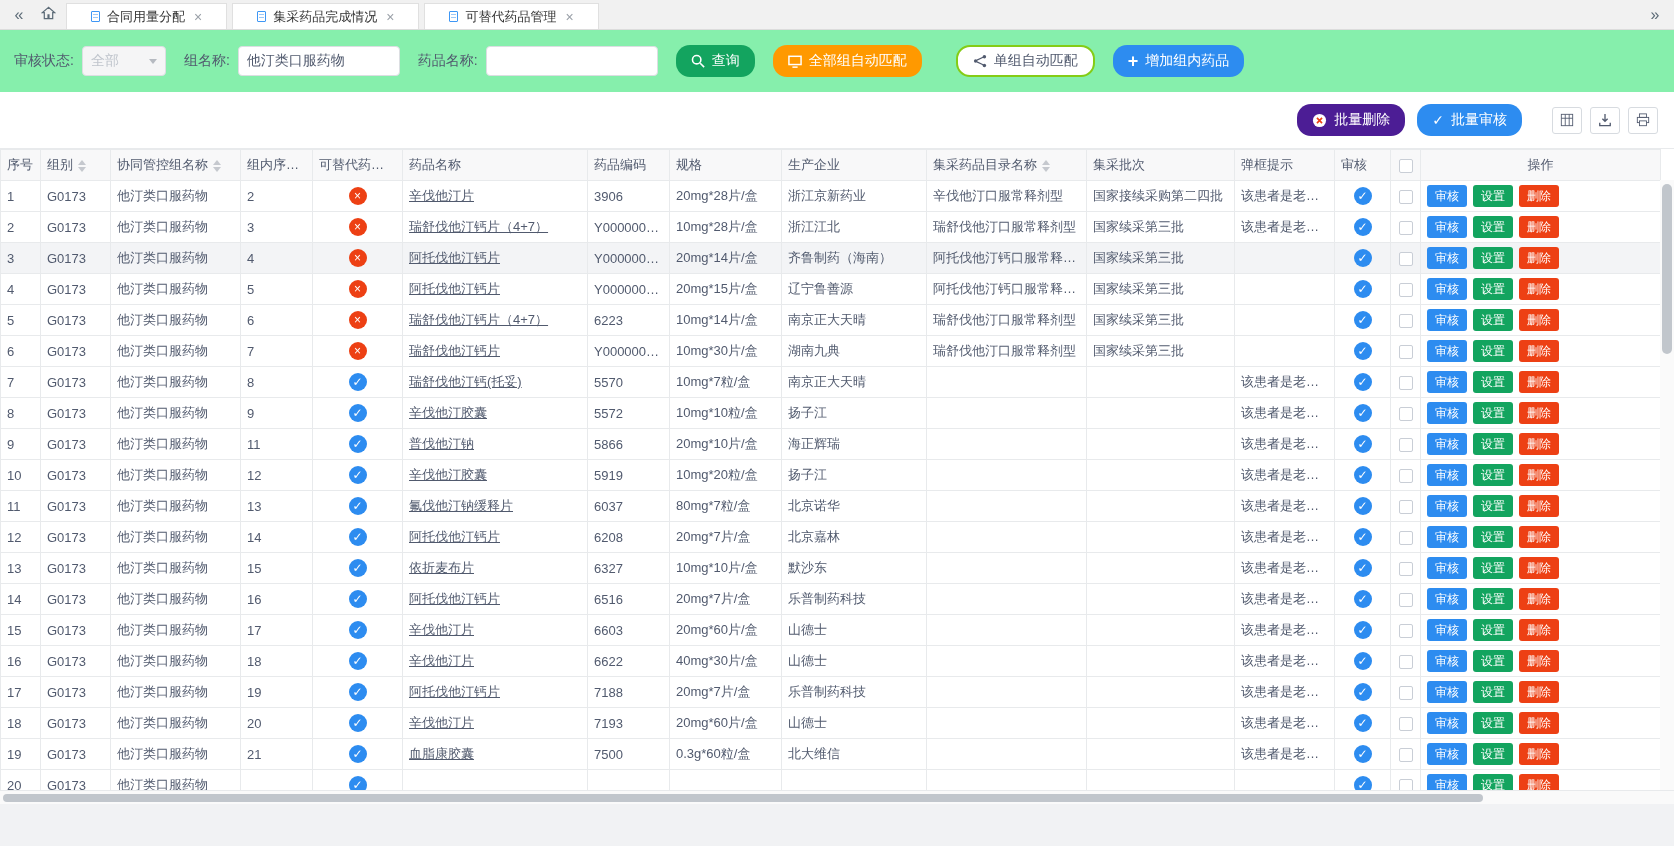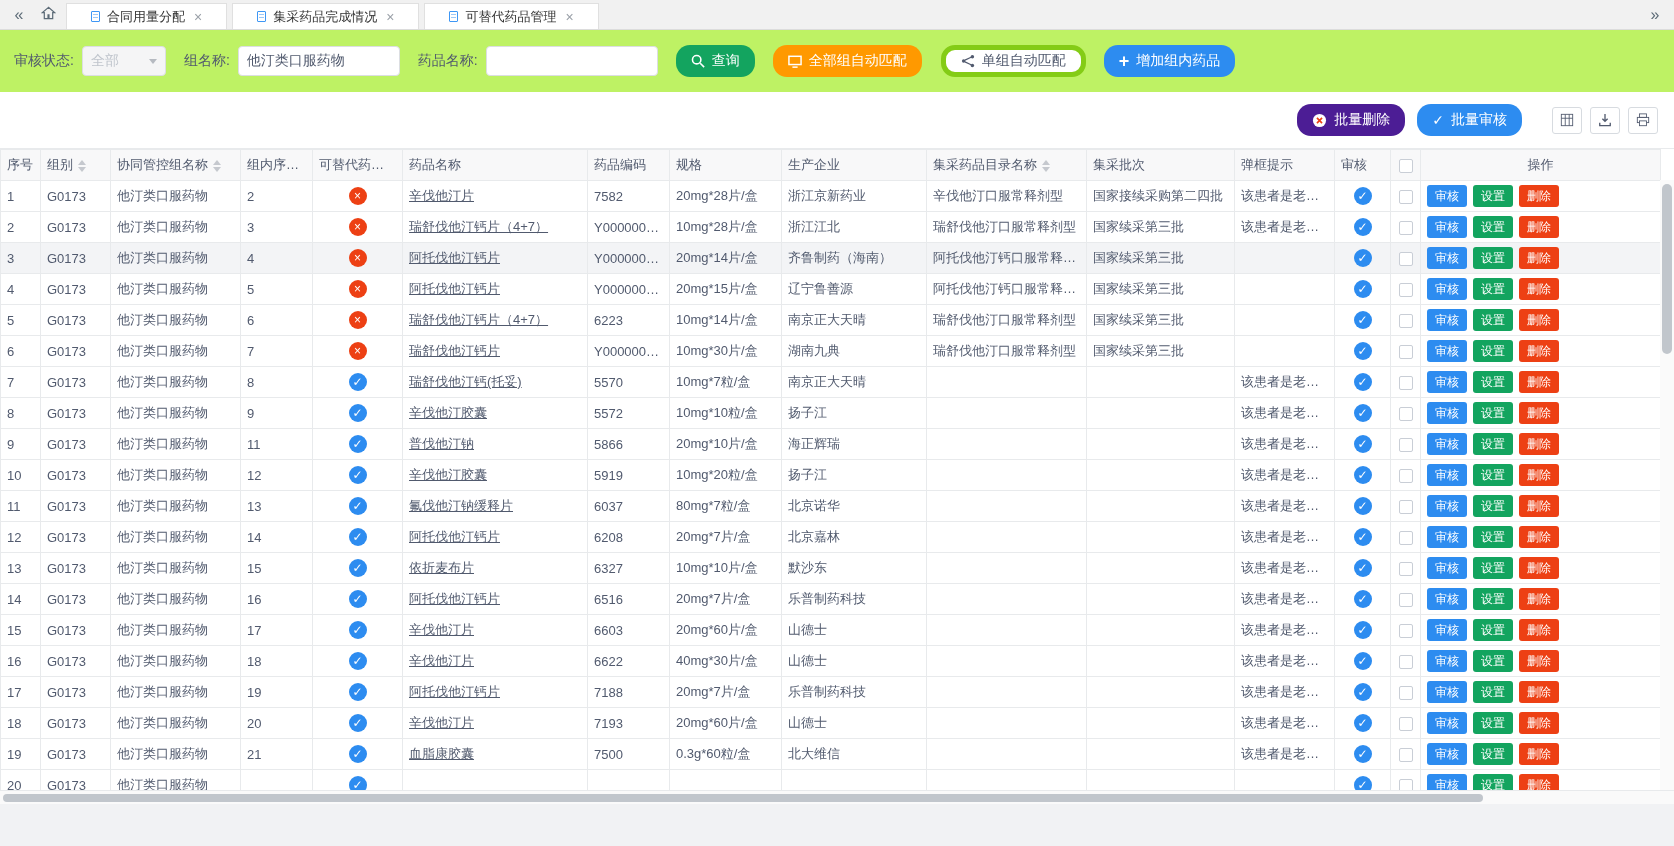--- a/index.html
+++ b/index.html
@@ -11,32 +11,32 @@
 .tabbar{height:30px;flex:0 0 30px;background:#f1f1f1;border-bottom:1px solid #dcdcdc;display:flex;align-items:stretch;padding:0 8px;gap:6px}
 .nav-btn{align-self:center;width:22px;text-align:center;font-size:16px;color:#5c6b77;cursor:pointer;user-select:none}
 .home-btn{align-self:center;width:24px;height:18px;text-align:center;cursor:pointer;line-height:1}
 .tabs{display:flex;align-items:stretch;gap:5px;flex:1;overflow:hidden}
 .tab{display:flex;align-items:center;gap:7px;background:#fff;border:1px solid #e0e0e0;border-bottom:none;padding:0 24px;font-size:13px;color:#333;cursor:pointer;margin-top:3px;white-space:nowrap}
 .doc-icon{width:9px;height:11px;border:1px solid #3e97f5;border-radius:1px;position:relative;flex:0 0 auto}
 .doc-icon:before{content:"";position:absolute;left:1px;top:2px;right:1px;height:1px;background:#9cc8f7;box-shadow:0 3px 0 #9cc8f7}
 .tab-close{color:#9aa0a8;font-size:14px;line-height:1;margin-left:2px}
 
 
-.filterbar{height:62px;flex:0 0 62px;display:flex;align-items:center;padding:0 14px;background:#bef264}
+.filterbar{height:62px;flex:0 0 62px;display:flex;align-items:center;padding:0 14px;background:#86efac}
 .flabel{margin-right:8px;color:#515a6e;white-space:nowrap}
 .select{width:84px;height:30px;border:1px solid #dcdee2;border-radius:4px;background:#f5f5f6;color:#bfc4cc;display:inline-flex;align-items:center;justify-content:space-between;padding:0 8px;margin-right:18px;cursor:not-allowed}
 .caret{width:0;height:0;border-left:4px solid transparent;border-right:4px solid transparent;border-top:5px solid #b6bac1}
 .tinput{height:30px;border:1px solid #dcdee2;border-radius:4px;padding:0 8px;font-size:14px;color:#515a6e;outline:none;margin-right:18px;background:#fff}
 #group-input{width:162px}
 #drug-input{width:172px}
 .btn{height:32px;border:none;border-radius:14px;color:#fff;font-size:14px;padding:0 15px;display:inline-flex;align-items:center;gap:7px;cursor:pointer;white-space:nowrap}
 .btn svg{flex:0 0 auto;display:block}
 .btn-green{background:#13a45f}
 .btn-orange{background:#ff9900;margin-left:18px}
-.btn-plain{background:#fff;border:5px solid #84cc16;color:#515a6e;margin-left:19px}
+.btn-plain{background:#fff;border:2px solid #84cc16;color:#515a6e;margin-left:34px}
 .btn-blue{background:#2d8cf0;margin-left:18px}
 .btn-red{background:#4c1d95}
 .plus{font-size:18px;font-weight:bold;line-height:1}
 .chk-glyph{font-size:14px;line-height:1}
 
 
 .toolbar{height:56px;flex:0 0 56px;display:flex;align-items:center;justify-content:flex-end;gap:12px;padding:0 16px;background:#fff}
 .toolbar .btn{margin-left:0}
 .icon-group{display:flex;gap:8px;margin-left:18px}
 .icon-btn{width:30px;height:27px;border:1px solid #d7dbe0;border-radius:3px;background:#fff;display:flex;align-items:center;justify-content:center;cursor:pointer;padding:0}
@@ -231,21 +231,21 @@
           </tr>
         </thead>
       <tbody id="tbody">
           <tr>
             <td>1</td>
             <td>G0173</td>
             <td>他汀类口服药物</td>
             <td>2</td>
             <td class="center"><span class="circle red">×</span></td>
             <td><span class="drug-link">辛伐他汀片</span></td>
-            <td>7582</td>
+            <td>3906</td>
             <td>20mg*28片/盒</td>
             <td>浙江京新药业</td>
             <td>辛伐他汀口服常释剂型</td>
             <td>国家接续采购第二四批</td>
             <td>该患者是老患者</td>
             <td class="center"><span class="circle blue">✓</span></td>
             <td class="center"><span class="cb"></span></td>
             <td><button class="abtn b">审核</button><button class="abtn g">设置</button><button class="abtn r">删除</button></td>
           </tr>
           <tr>

